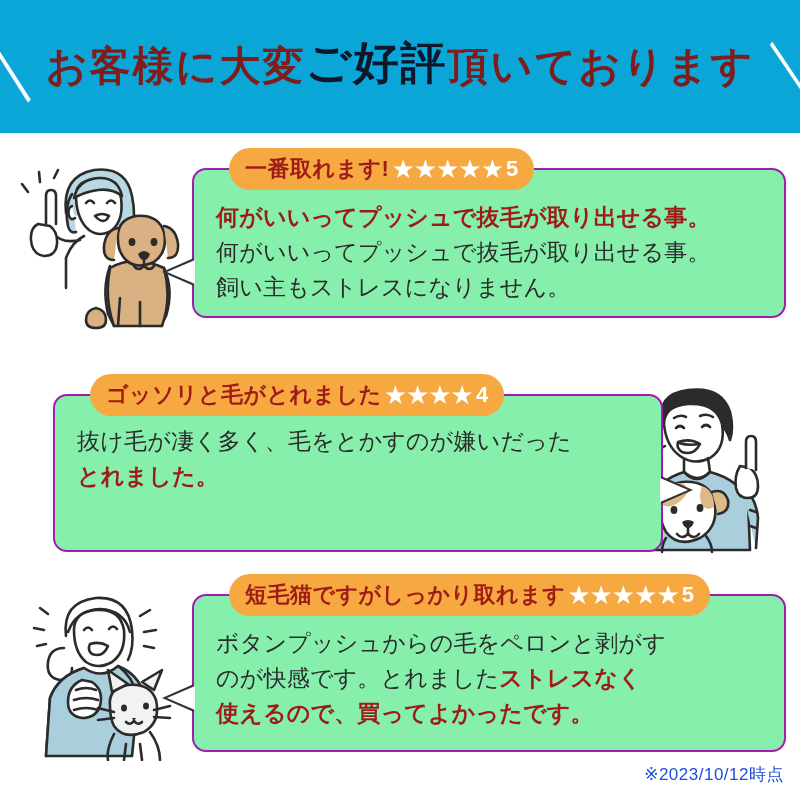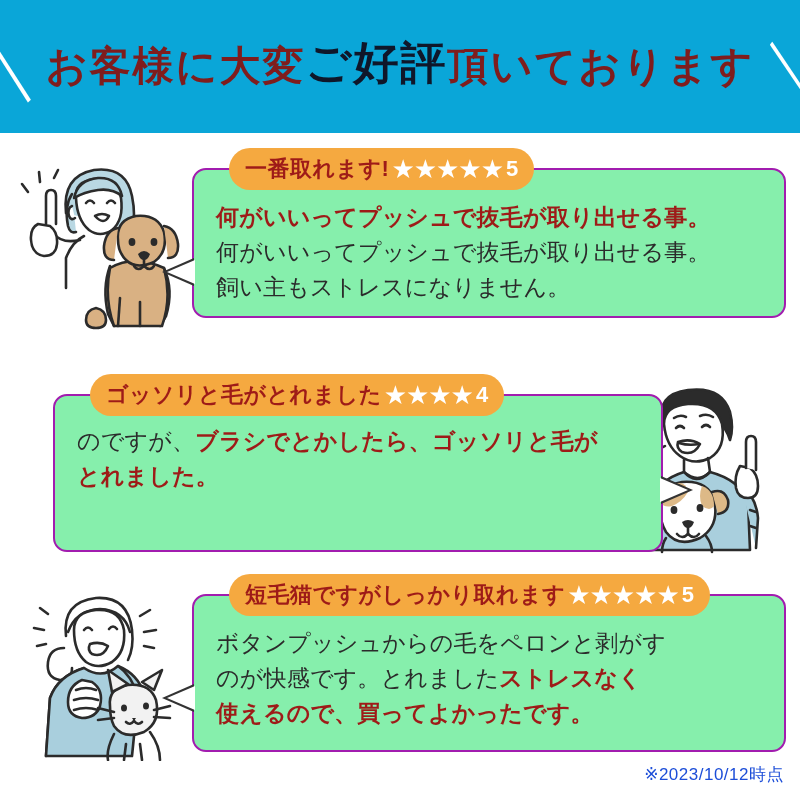--- a/index.html
+++ b/index.html
@@ -339,21 +339,21 @@
         <span class="stars">
             <span class="star">★</span>
             <span class="star">★</span>
             <span class="star">★</span>
             <span class="star">★</span>
           </span>
         <span class="rating-num">4</span>
       </div>
 
       <div class="body-text bt2">
-          <div><span>のですが、</span><span class="strong-red">ブラシでとかしたら、ゴッソリと毛が</span></div>
+          <div><span>抜け毛が凄く多く、毛をとかすのが嫌いだった</span></div>
           <div><span class="strong-red">とれました。</span></div>
         </div>
     </div>
   </div>
 
   <div class="review rv3">
 
     <div class="illus left">
       <svg viewBox="0 0 170 175" width="170" height="175">
         <g fill="none" stroke="#2b2b2b" stroke-width="2.6" stroke-linecap="round" stroke-linejoin="round">

